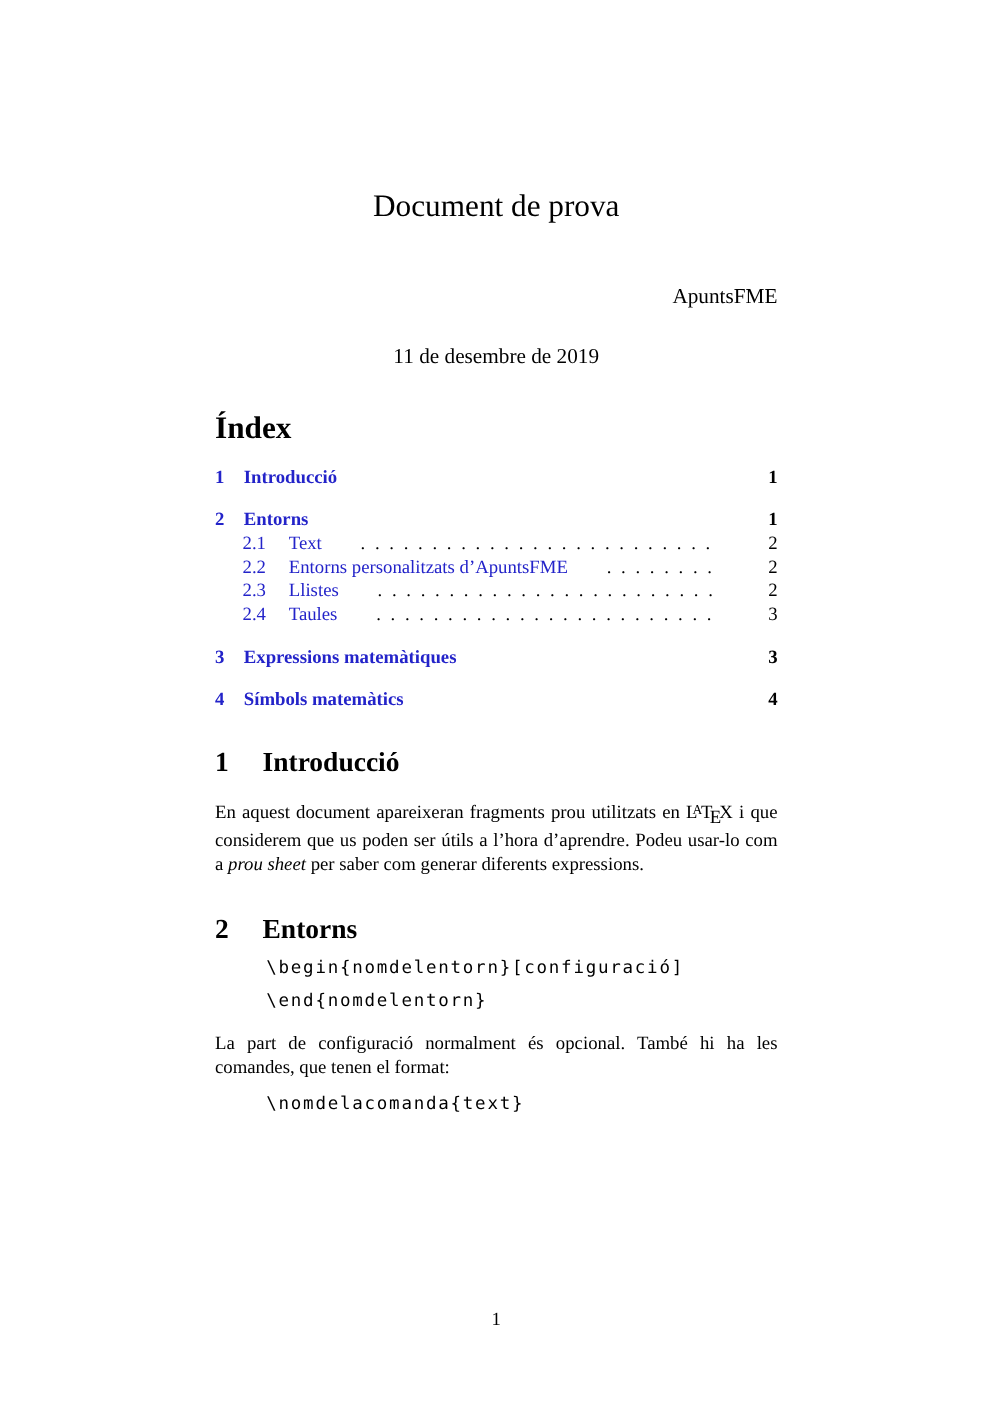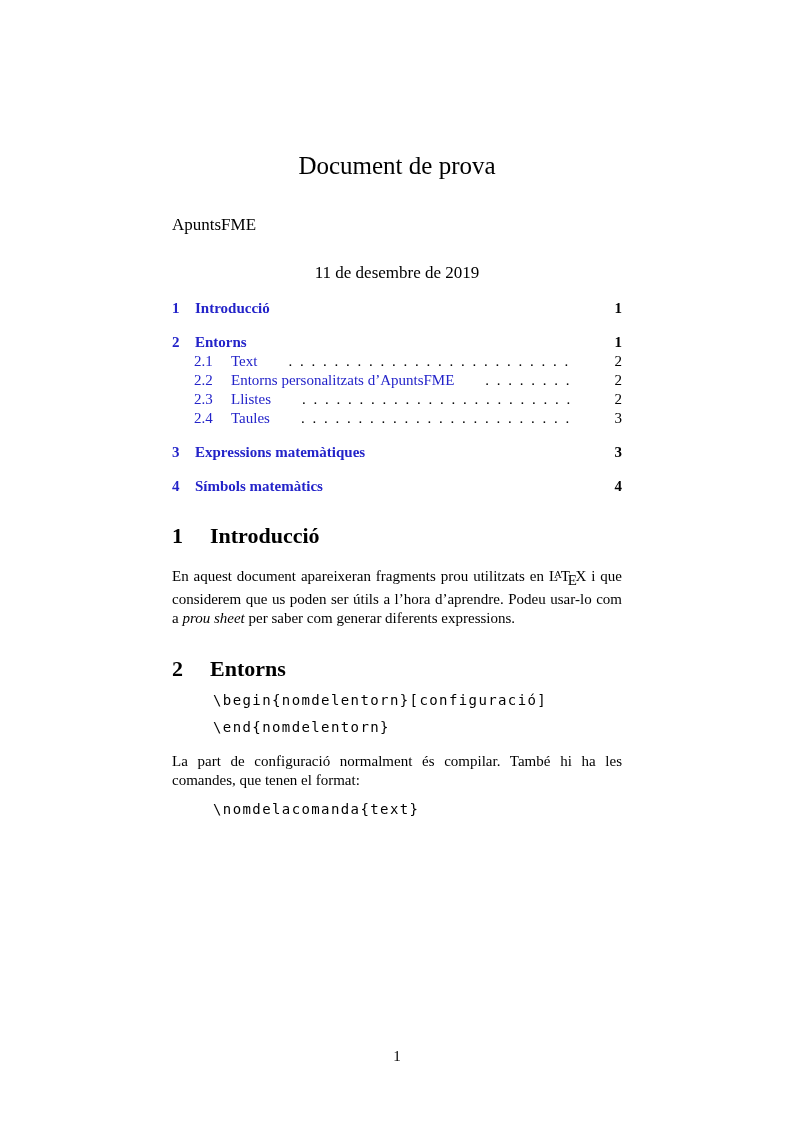--- a/index.html
+++ b/index.html
@@ -24,22 +24,22 @@
 
   
   .doc-title {
     margin: 0;
     text-align: center;
     font-size: 25px;
     font-weight: normal;
     line-height: 31px;
   }
   .doc-author {
-    margin: 33px 0 0 0;
-    text-align: left;
+    margin: 45px 0 0 0;
+    text-align: right;
     font-size: 17px;
     line-height: 22px;
   }
   .doc-date {
     margin: 26px 0 0 0;
     text-align: center;
     font-size: 17px;
     line-height: 22px;
   }
 
@@ -139,20 +139,21 @@
 </style>
 </head>
 <body>
 
 <div class="page">
 
   <h1 class="doc-title">Document de prova</h1>
   <div class="doc-author">ApuntsFME</div>
   <div class="doc-date">11 de desembre de 2019</div>
 
+  <h2 class="toc-heading">Índex</h2>
 
   <div class="toc">
 
     <div class="toc-row main">
       <a class="toc-link">
         <span class="toc-num">1</span>
         <span class="toc-label">Introducció</span>
       </a>
       <span class="toc-fill"></span>
       <span class="toc-page">1</span>
@@ -235,19 +236,19 @@
   <h2 class="sec-heading">
     <span class="sec-num">2</span><span class="sec-title">Entorns</span>
   </h2>
 
 
   <div class="codeline">\begin{nomdelentorn}[configuració]</div>
 
 
   <div class="codeline">\end{nomdelentorn}</div>
 
-  <p class="para">La part de configuració normalment és compilar. També hi ha les comandes, que tenen el format:</p>
+  <p class="para">La part de configuració normalment és opcional. També hi ha les comandes, que tenen el format:</p>
 
   <div class="codeline">\nomdelacomanda{text}</div>
 
   <div class="page-footer">1</div>
 
 </div>
 
 </body></html>

